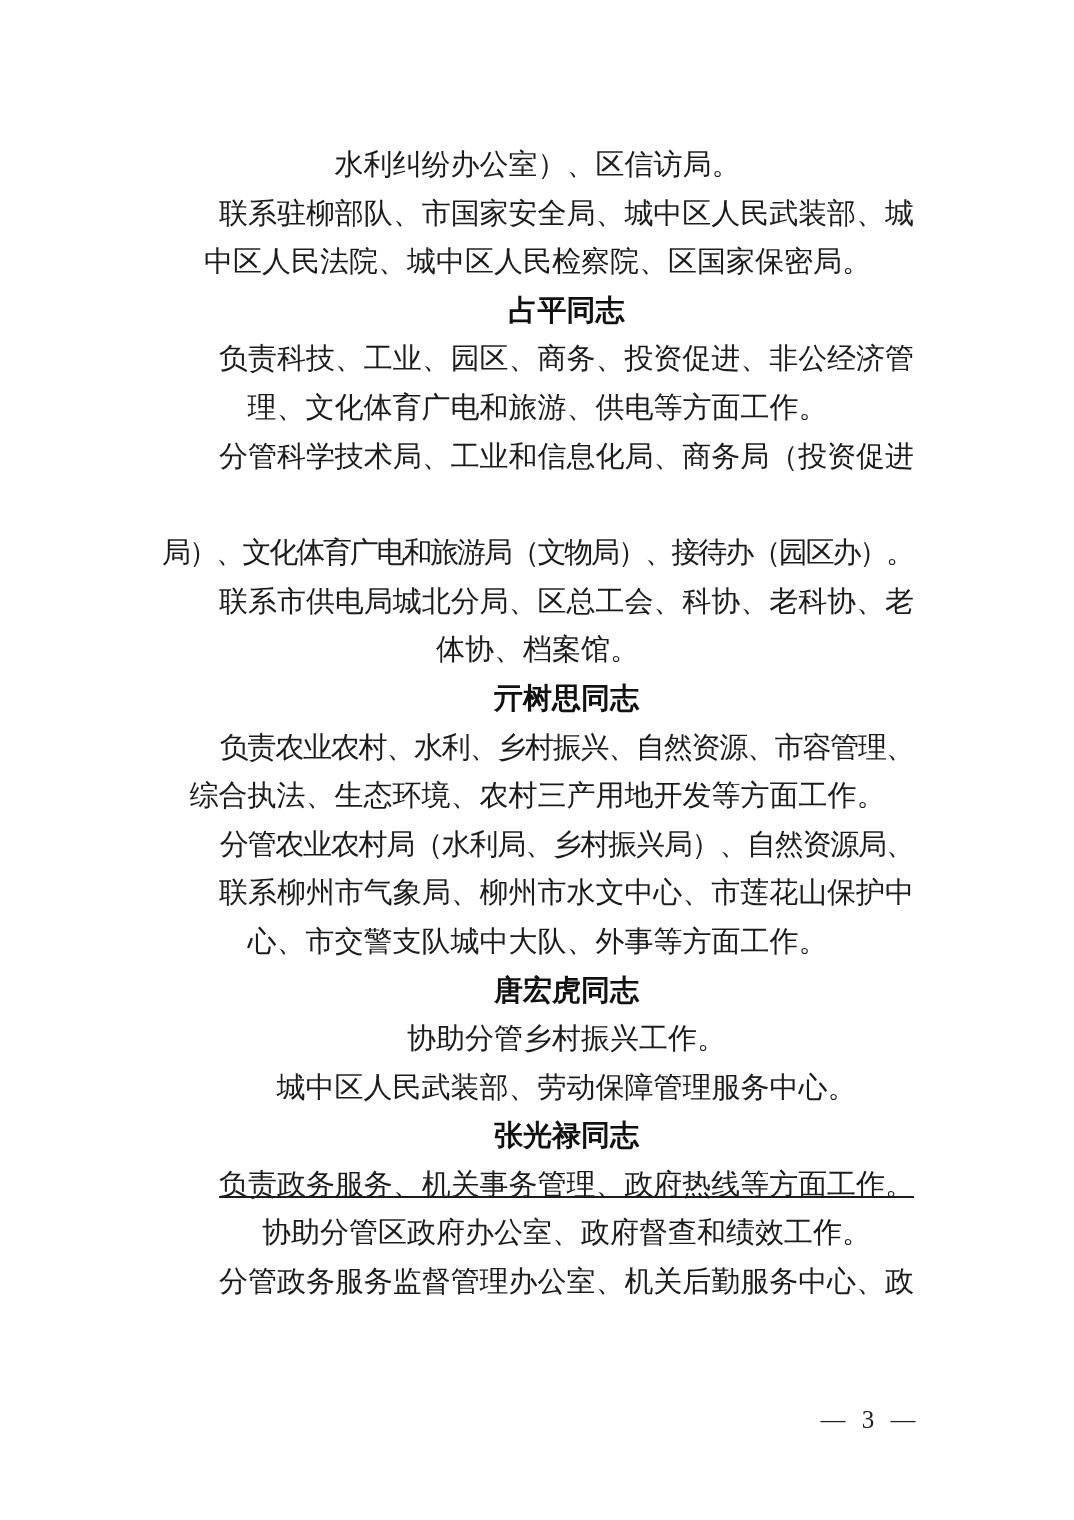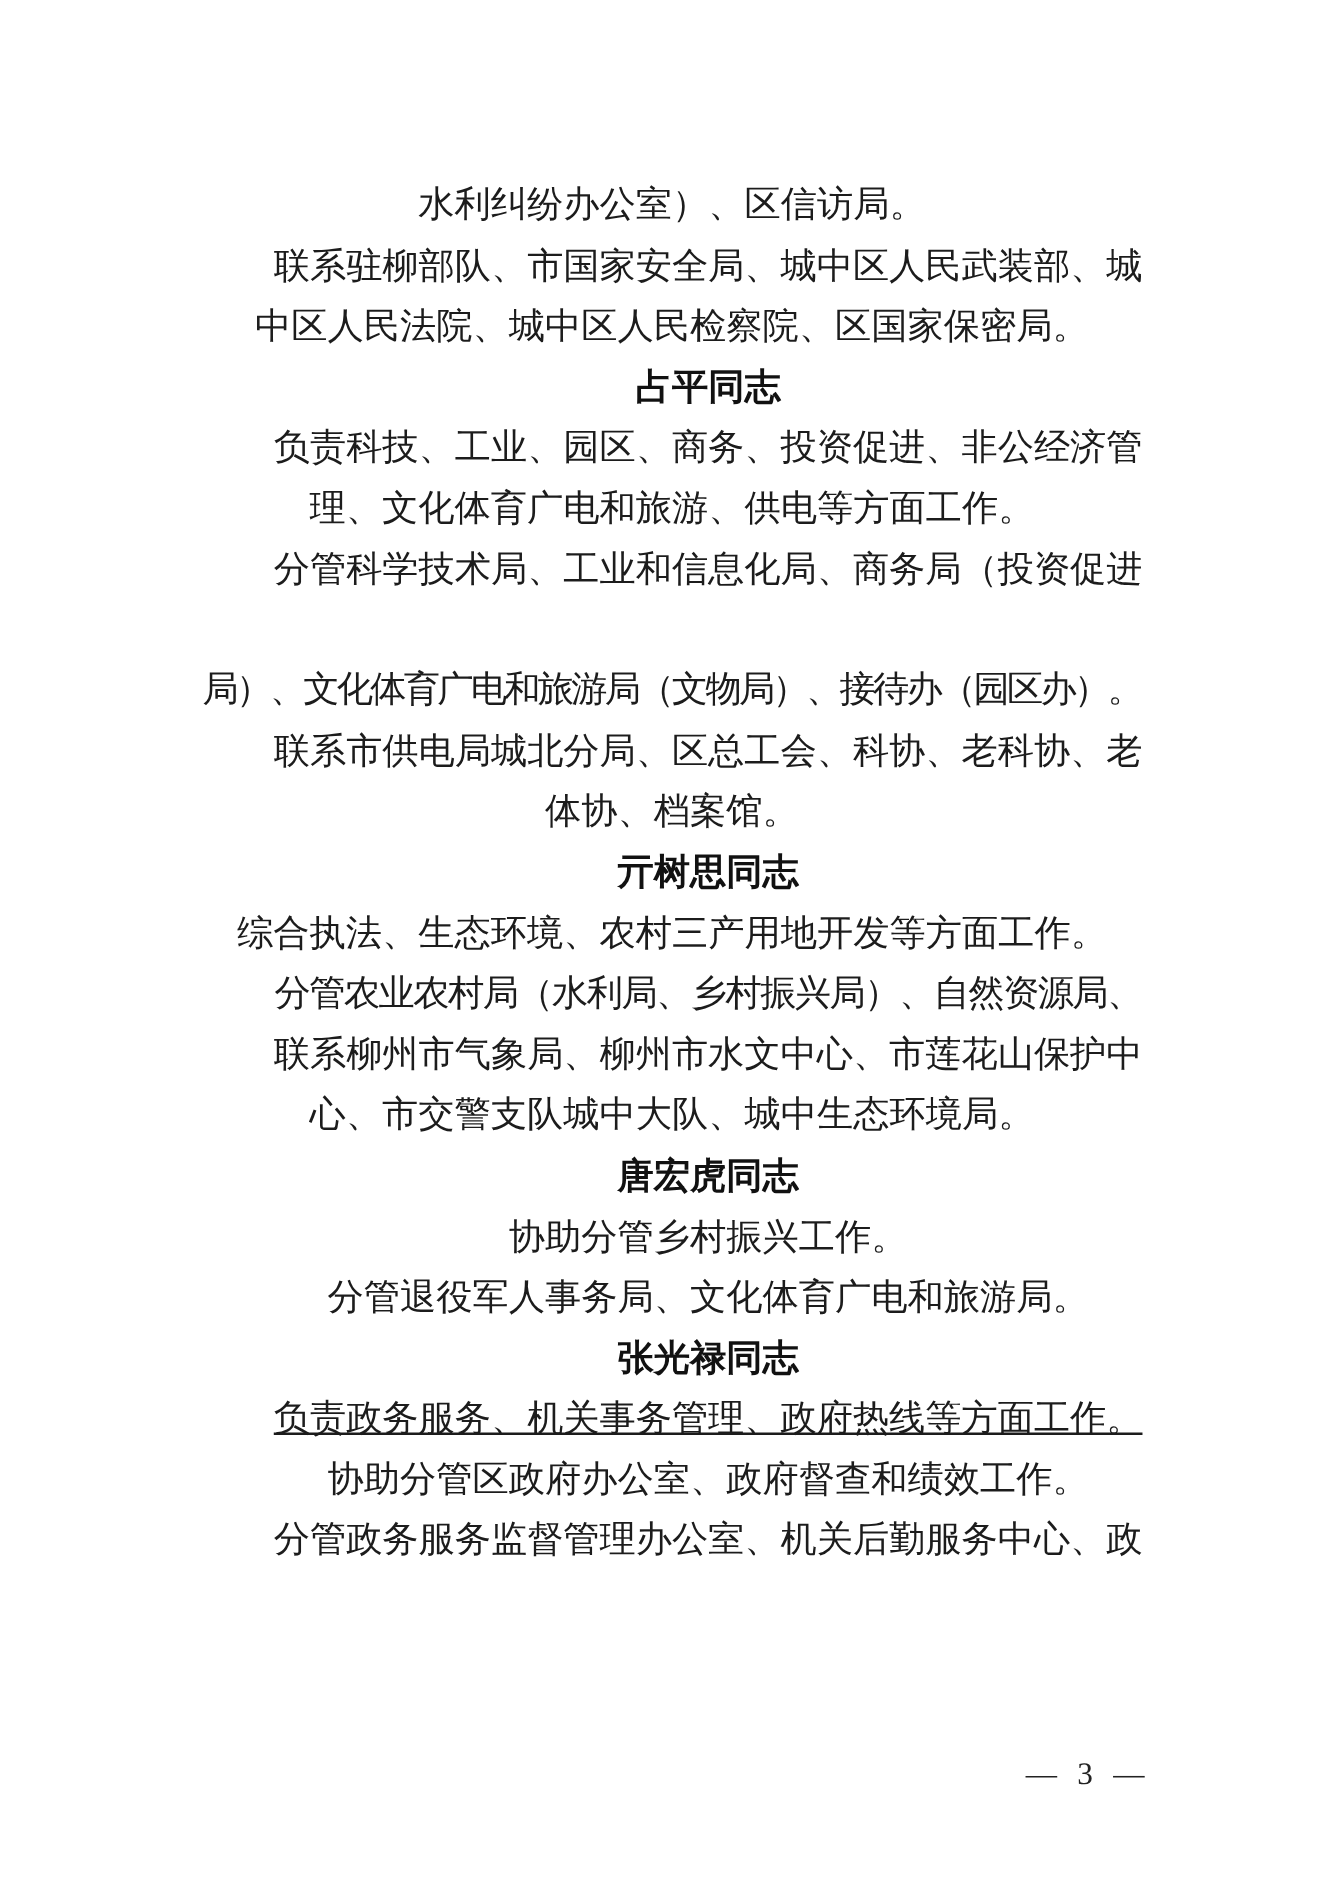--- a/index.html
+++ b/index.html
@@ -57,26 +57,27 @@
     <div class="line indent fill" style="letter-spacing: -0.0434783px;">联系驻柳部队、市国家安全局、城中区人民武装部、城</div>
     <div class="line">中区人民法院、城中区人民检察院、区国家保密局。</div>
     <div class="line indent heading">占平同志</div>
     <div class="line indent fill" style="letter-spacing: -0.0434783px;">负责科技、工业、园区、商务、投资促进、非公经济管</div>
     <div class="line">理、文化体育广电和旅游、供电等方面工作。</div>
     <div class="line indent fill" style="letter-spacing: -0.0434783px;">分管科学技术局、工业和信息化局、商务局（投资促进</div>
     <div class="line fill" style="letter-spacing: -2.18519px; margin-top: 48px;">局）、文化体育广电和旅游局（文物局）、接待办（园区办）。</div>
     <div class="line indent fill" style="letter-spacing: -0.0434783px;">联系市供电局城北分局、区总工会、科协、老科协、老</div>
     <div class="line">体协、档案馆。</div>
     <div class="line indent heading">亓树思同志</div>
+    <div class="line indent fill" style="letter-spacing: -1.25px;">负责农业农村、水利、乡村振兴、自然资源、市容管理、</div>
     <div class="line">综合执法、生态环境、农村三产用地开发等方面工作。</div>
     <div class="line indent fill" style="letter-spacing: -1.25px;">分管农业农村局（水利局、乡村振兴局）、自然资源局、</div>
     <div class="line indent fill" style="letter-spacing: -0.0434783px;">联系柳州市气象局、柳州市水文中心、市莲花山保护中</div>
-    <div class="line">心、市交警支队城中大队、城中生态环境局。</div>
+    <div class="line">心、市交警支队城中大队、外事等方面工作。</div>
     <div class="line indent heading">唐宏虎同志</div>
     <div class="line indent">协助分管乡村振兴工作。</div>
-    <div class="line indent">分管退役军人事务局、文化体育广电和旅游局。</div>
+    <div class="line indent">城中区人民武装部、劳动保障管理服务中心。</div>
     <div class="line indent heading">张光禄同志</div>
     <div class="line indent" style="letter-spacing: -0.0434783px; text-decoration: underline;">负责政务服务、机关事务管理、政府热线等方面工作。</div>
     <div class="line indent">协助分管区政府办公室、政府督查和绩效工作。</div>
     <div class="line indent fill" style="letter-spacing: -0.0434783px;">分管政务服务监督管理办公室、机关后勤服务中心、政</div>
   </div>
 
 <div class="page-number">— 3 —</div>
 
 </body></html>

